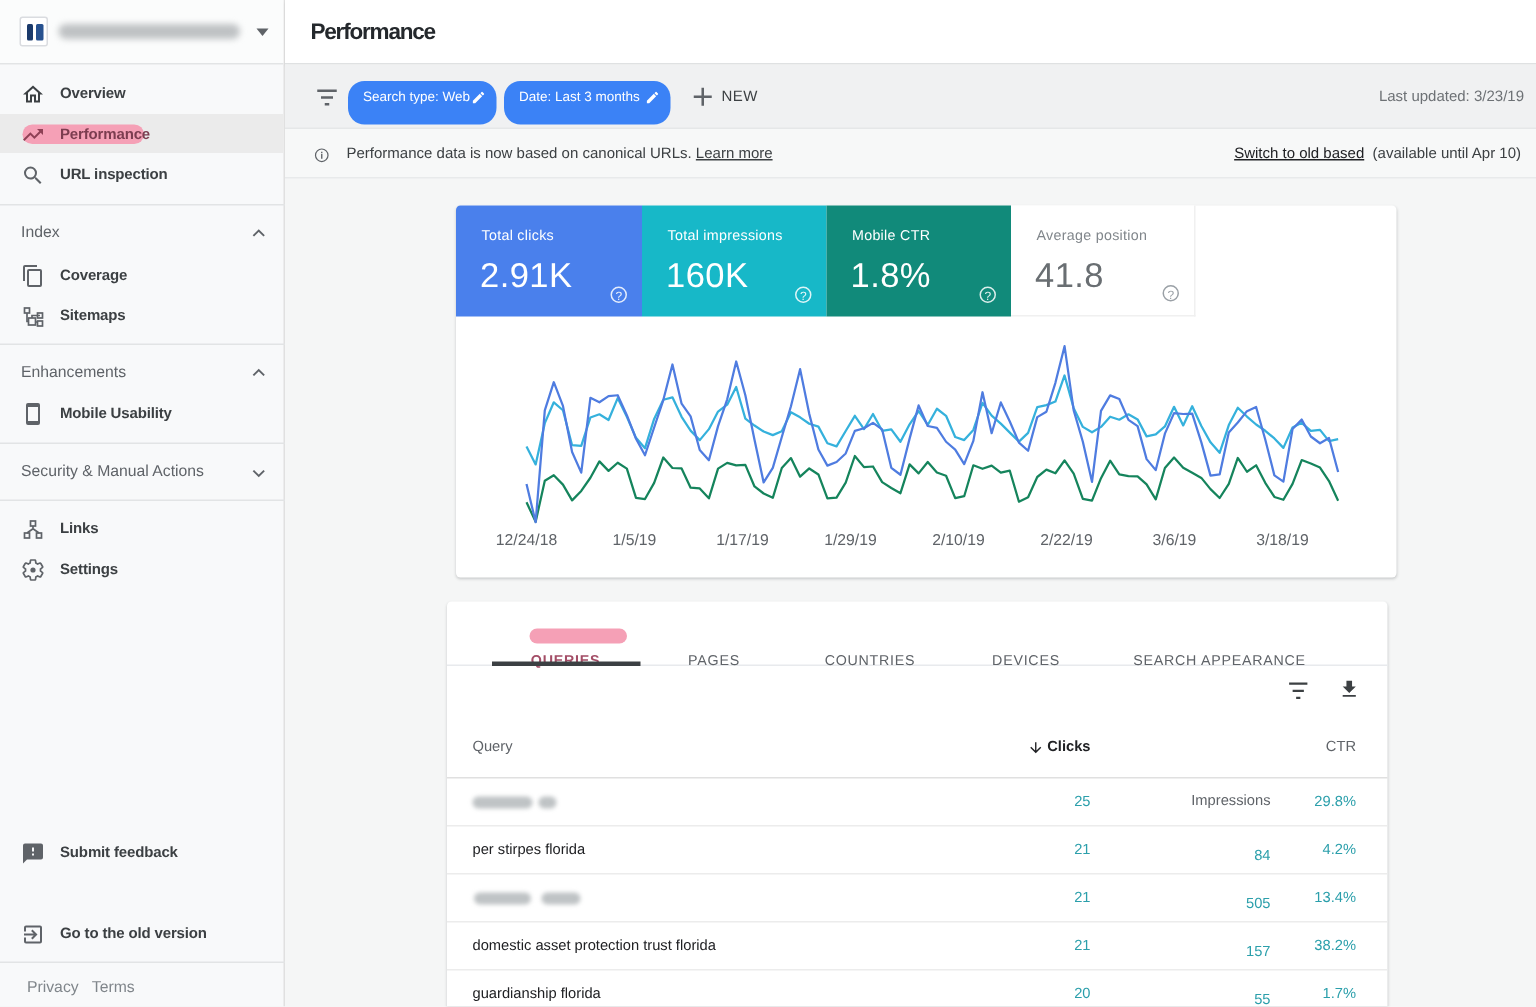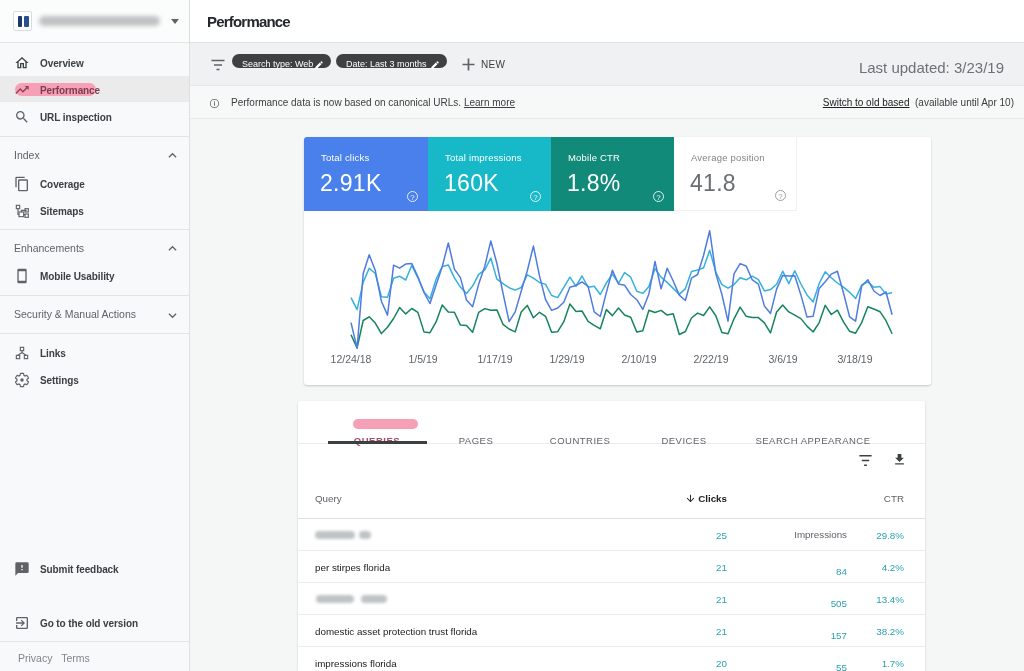--- a/index.html
+++ b/index.html
@@ -23,23 +23,23 @@
 .chev { position:absolute; left:168px; width:9px; height:9px; }
 .sideDiv { position:absolute; left:0; width:190px; border-top:1px solid #e2e4e5; }
 .selRow { position:absolute; left:0; top:76px; width:189px; height:26px; background:#ebebeb; }
 .pinkPill { position:absolute; border-radius:7px; background:#f5a0b6; }
 
 
 #appbar { position:absolute; left:190px; top:0; width:834px; height:43px; background:#fff; border-bottom:1px solid #dfe1e2; box-shadow:0 1px 2px rgba(0,0,0,0.06); }
 #appbar h1 { position:absolute; left:17px; top:13px; font-size:15px; font-weight:bold; color:#24282c; letter-spacing:-0.8px; }
 
 #filterbar { position:absolute; left:190px; top:43px; width:834px; height:43px; background:#f0f1f2; border-bottom:1px solid #e5e7e8; }
-.chip { position:absolute; top:11px; height:14px; background:#404040; border-radius:11px; color:#fff; font-size:9px; line-height:21px; padding:0 0 0 10px; letter-spacing:0; white-space:nowrap; }
+.chip { position:absolute; top:11px; height:29px; background:#3b82f6; border-radius:11px; color:#fff; font-size:9px; line-height:21px; padding:0 0 0 10px; letter-spacing:0; white-space:nowrap; }
 .pencil { position:absolute; right:7px; top:5.5px; width:10px; height:10px; }
-#lastupd { position:absolute; right:20px; top:16px; font-size:15px; color:#6d7175; }
+#lastupd { position:absolute; right:8px; top:16px; font-size:10px; color:#6d7175; }
 #newbtn { position:absolute; left:290px; top:16px; font-size:10px; color:#3c4043; letter-spacing:.3px; }
 
 #infobar { position:absolute; left:190px; top:86px; width:834px; height:33px; background:#f7f8f8; border-bottom:1px solid #e8eaeb; font-size:10px; color:#3c4043; }
 #infobar .msg { position:absolute; left:41px; top:11px; }
 #infobar .right { position:absolute; right:10px; top:11px; color:#3c4043; }
 
 
 .card { position:absolute; background:#fff; border-radius:3px; box-shadow:0 1px 2px rgba(60,64,67,.25); }
 #chartCard { left:304px; top:137px; width:627px; height:248px; }
 #tableCard { left:298px; top:401px; width:627px; height:270px; border-bottom-left-radius:0; border-bottom-right-radius:0; }
@@ -287,20 +287,20 @@
       <div class="num c2">157</div>
       <div class="num c3">13.4%</div>
     </div>
   <div class="trow" style="top:214px;">
       <div class="qcell">domestic asset protection trust florida</div>
       <div class="num c1">21</div>
       <div class="num c2">55</div>
       <div class="num c3">38.2%</div>
     </div>
   <div class="trow" style="top:246px;border-bottom:none;">
-      <div class="qcell">impressions florida</div>
+      <div class="qcell">guardianship florida</div>
       <div class="num c1">20</div>
       <div class="num c2">1,725</div>
       <div class="num c3">1.7%</div>
     </div>
 </div>
 
 <div id="privacy">Privacy&nbsp;&nbsp;&nbsp;Terms</div>
 
 </body></html>

